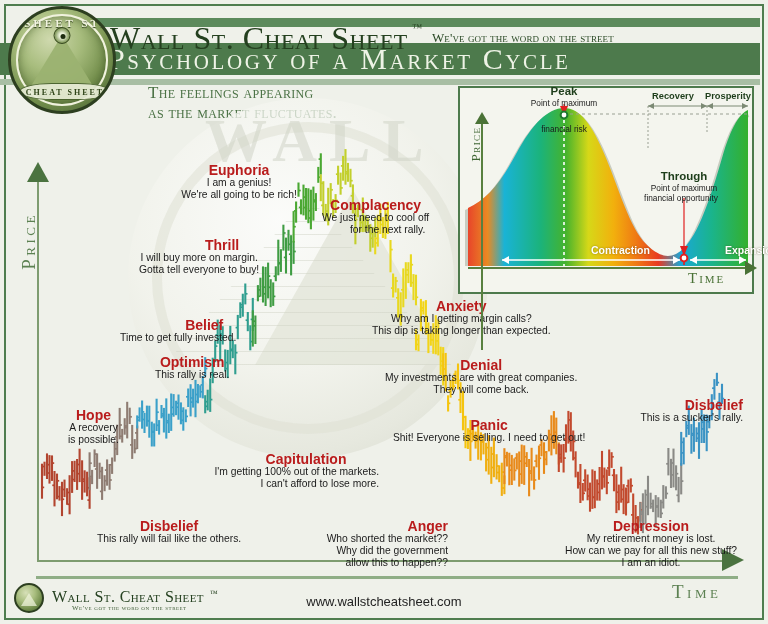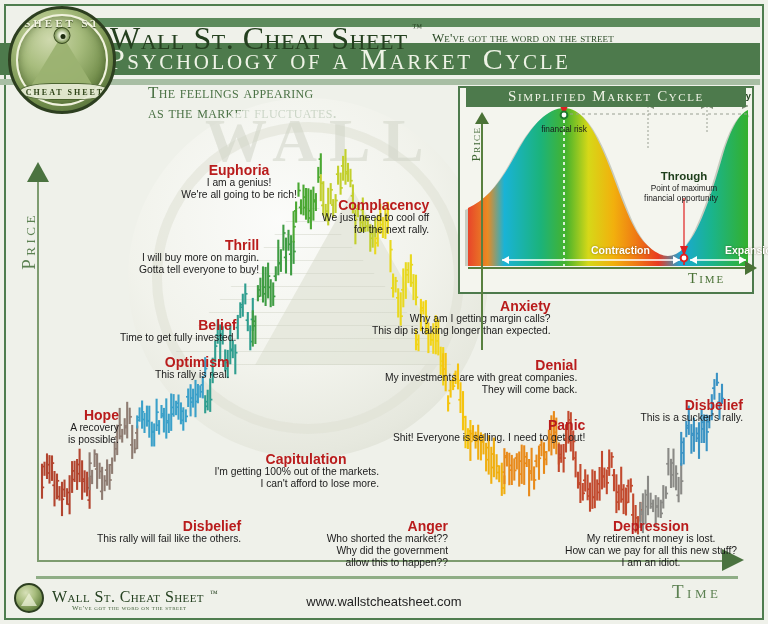--- a/index.html
+++ b/index.html
@@ -194,21 +194,21 @@
   .ann .ann-title {
     font-family: "Liberation Sans", sans-serif;
     font-size: 14px; font-weight: bold; color: #b91c1c;
     line-height: 14px; white-space: nowrap;
   }
   .ann .ann-body {
     font-family: "Liberation Sans", sans-serif;
     font-size: 10.3px; color: #1b1b1b; line-height: 12.2px;
     white-space: nowrap;
   }
-  .al { text-align: right; }
+  .al { text-align: center; }
   .ac { text-align: center; }
   .ar { text-align: right; }
 
   
   .inset {
     position: absolute; left: 458px; top: 86px;
     width: 296px; height: 208px;
     background: #f4f5ee;
     border: 2px solid #4d7a4c;
   }
@@ -1091,21 +1091,20 @@
       <div class="ins-txt ins-hd" style="left:162px;top:82px;width:124px;text-align:center;">Through</div>
       <div class="ins-txt ins-sm" style="left:156px;top:95px;width:136px;text-align:center;">Point of maximum</div>
       <div class="ins-txt ins-sm" style="left:150px;top:105px;width:142px;text-align:center;">financial opportunity</div>
 
       <div class="ins-phase" style="left:98px;top:156px;">Contraction</div>
       <div class="ins-phase" style="left:232px;top:156px;">Expansion</div>
       <div class="ins-top-lab" style="left:192px;top:3px;">Recovery</div>
       <div class="ins-top-lab" style="left:245px;top:3px;">Prosperity</div>
     </div>
   </div>
-  <div class="inset-title">Simplified Market Cycle</div>
 
   <div class="foot-rule"></div>
   <div class="foot-logo"></div>
   <div class="foot-brand">Wall St. Cheat Sheet</div>
   <div class="foot-tm">™</div>
   <div class="foot-tag">We've got the word on the street</div>
   <div class="foot-url">www.wallstcheatsheet.com</div>
 </div>
 
 </body></html>

